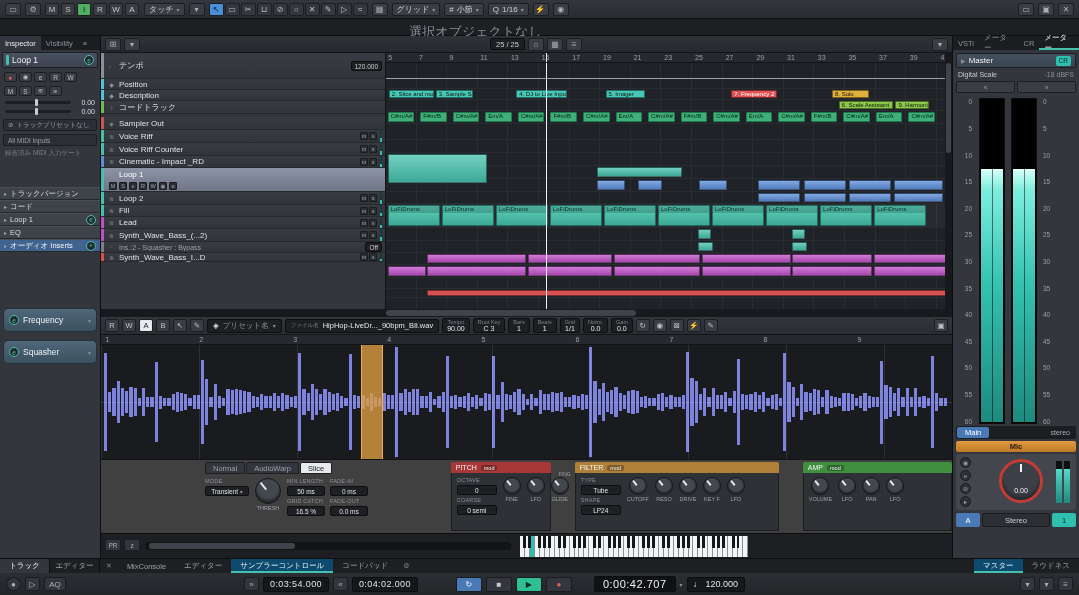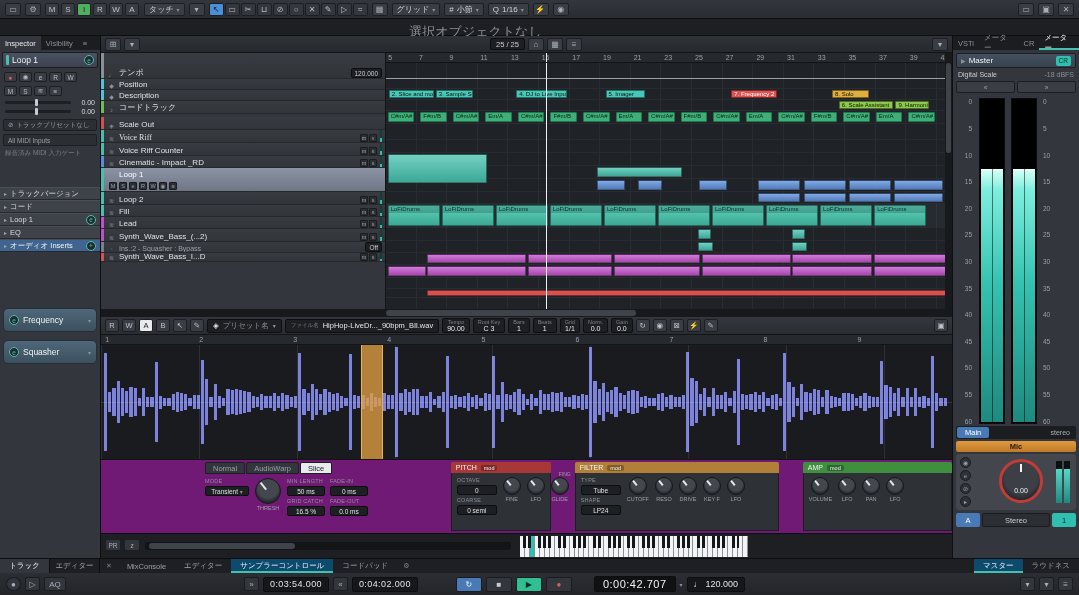--- a/index.html
+++ b/index.html
@@ -40,21 +40,21 @@
 .isec.on{background:#3f648f;color:#f0f4f8}
 .isec .arr{font-size:6px;color:#9aa0a8}
 .islots{margin-top:56px}
 .slot{height:24px;margin:3px 3px 8px;background:linear-gradient(#4e6779,#3c515f);border:1px solid #22303a;border-radius:5px;display:flex;align-items:center;gap:4px;padding:0 5px;color:#eaf3f6;font-size:8.5px}
 .slot .car{margin-left:auto}
 
 .proj{position:absolute;left:101px;top:36px;width:851px;height:281px;background:#202328;border-bottom:1px solid #0d0e10}
 .ptb{position:absolute;left:0;top:0;width:851px;height:17px;background:linear-gradient(#2f3338,#26292e);border-bottom:1px solid #121416;display:flex;align-items:center;gap:3px;padding:0 4px}
 .pcount{height:12px;background:#1d1f23;border:1px solid #0d0e10;border-radius:2px;font-size:7.5px;color:#c8ccd2;display:flex;align-items:center;padding:0 5px}
 .plist{position:absolute;left:0;top:17px;width:285px;height:256px;background:#33363c;border-right:1px solid #121416;overflow:hidden}
-.trow{display:flex;align-items:flex-end;gap:3px;border-bottom:1px solid #26282c;background:linear-gradient(#383c42,#31353a);padding-right:3px;position:relative}
+.trow{display:flex;align-items:center;gap:3px;border-bottom:1px solid #26282c;background:linear-gradient(#383c42,#31353a);padding-right:3px;position:relative}
 .trow.sel{background:linear-gradient(#8b93a4,#6e7687)}
 .trow.sel .tname{color:#fff}
 .strip{width:3px;align-self:stretch}
 .ticon{font-size:6px;color:#8a9098;width:9px;text-align:center}
 .tname{font-size:8px;color:#dde0e5;white-space:nowrap;overflow:hidden}
 .trow.auto .tname{color:#9aa0a8;font-size:7px}
 .tval{margin-left:auto;background:#1d1f23;border:1px solid #0d0e10;border-radius:2px;font-size:6.5px;color:#c8ccd2;padding:0 3px;height:10px;line-height:10px}
 .msmini{display:flex;gap:1px;margin-left:auto}
 .msq{width:8px;height:8px;background:#2b2e33;border:1px solid #1a1c1f;font-size:5.5px;color:#9aa0a8;display:flex;align-items:center;justify-content:center;border-radius:1px}
 .tmeter{width:2px;align-self:stretch;background:linear-gradient(to top,#2fbfae 30%,#163c38 30%)}
@@ -80,21 +80,21 @@
 .efile{height:14px;background:#1d1f23;border:1px solid #0d0e10;border-radius:2px;display:flex;align-items:center;gap:4px;padding:0 5px;font-size:7.5px;color:#e4e7eb}
 .efl{font-size:5.5px;color:#7a8088}
 .efield{display:flex;flex-direction:column;align-items:center;justify-content:center;height:15px;background:#1d1f23;border:1px solid #0d0e10;border-radius:2px;padding:0 4px}
 .efield .efv{font-size:7px;color:#e4e7eb;line-height:7px}
 .eruler{position:absolute;left:0;top:18px;width:851px;height:10px;background:#26292e;border-bottom:1px solid #121416}
 .ewave{position:absolute;left:0;top:28px;width:851px;height:114px;background:#191b1f;display:flex;align-items:center;padding:0 3px}
 .wv{flex:1;margin-right:1px;background:#7d83dd;min-height:2px}
 .wslice{position:absolute;top:0;bottom:0;background:rgba(224,158,66,.78);border-left:1px solid #f0b050;border-right:1px solid #f0b050;z-index:3}
 .sline{position:absolute;top:0;bottom:0;width:1px;background:rgba(235,238,245,.10)}
 .wcenter{position:absolute;left:0;right:0;top:50%;height:1px;background:rgba(255,255,255,.12)}
-.epanel{position:absolute;left:0;top:142px;width:851px;height:74px;background:#701a75;border-top:1px solid #121416;display:flex;gap:24px;padding:2px 0 2px 104px}
+.epanel{position:absolute;left:0;top:142px;width:851px;height:74px;background:#404040;border-top:1px solid #121416;display:flex;gap:24px;padding:2px 0 2px 104px}
 .sgroup1{width:226px}
 .mtabs{display:flex;gap:1px;height:12px}
 .mtab{padding:0 7px;font-size:7.5px;color:#9aa0a8;background:#33363c;border:1px solid #1c1e21;display:flex;align-items:center;border-radius:2px 2px 0 0}
 .mtab.on{background:#e8eaee;color:#1a1c1f}
 .sbody{display:flex;gap:6px;align-items:flex-start;padding-top:4px}
 .scol{display:flex;flex-direction:column;gap:2px}
 .plbl{font-size:5.5px;color:#8a9098;letter-spacing:.2px}
 .pval{width:44px;height:10px;background:#1d1f23;border:1px solid #0d0e10;border-radius:2px;font-size:6.5px;color:#dde0e5;display:flex;align-items:center;justify-content:center}
 .knobwrap{display:flex;flex-direction:column;align-items:center;gap:1px;position:relative}
 .knob{width:18px;height:18px;border-radius:50%;background:radial-gradient(circle at 50% 38%,#43474e 0 52%,#26292e 72%);border:1px solid #15171a;position:relative}
@@ -341,23 +341,23 @@
         <span class="tname">Description</span>
       </div>
       <div class="trow chord" style="height: 13px;">
         <span class="strip" style="background: rgb(106, 191, 79);"></span>
         <span class="ticon">♪</span>
         <span class="tname">コードトラック</span>
       </div>
       <div class="trow out" style="height: 13px; margin-top: 3px;">
         <span class="strip" style="background: rgb(201, 84, 84);"></span>
         <span class="ticon">◈</span>
-        <span class="tname">Scale Out</span>
-      </div>
-      <div class="trow audio" style="height: 13px; font-family: Liberation Serif, serif;">
+        <span class="tname">Sampler Out</span>
+      </div>
+      <div class="trow audio" style="height: 13px;">
         <span class="strip" style="background: rgb(69, 192, 173);"></span>
         <span class="ticon">≋</span>
         <span class="tname">Voice Riff</span>
         <span class="msmini">
           <span class="msq">m</span>
           <span class="msq">s</span>
         </span>
         <span class="tmeter"></span>
       </div>
       <div class="trow audio" style="height: 13px;">

